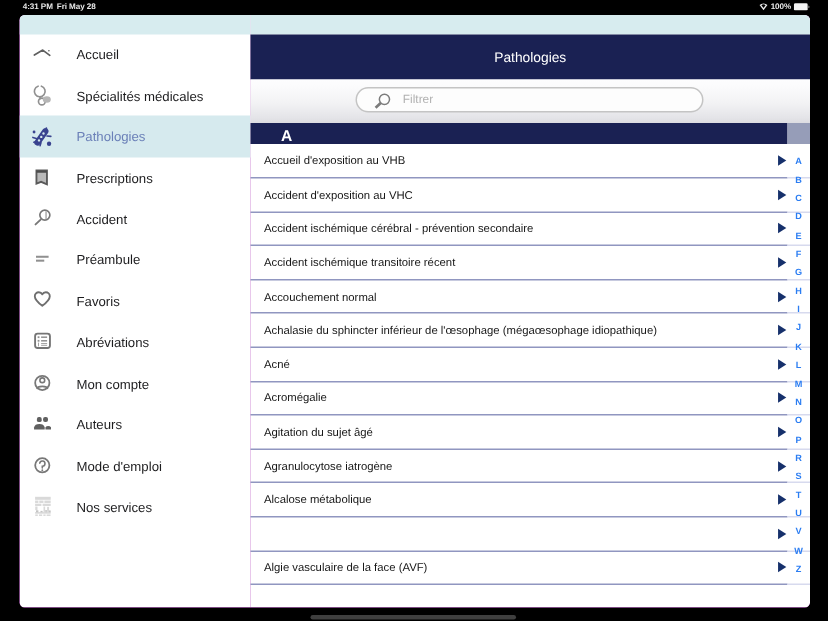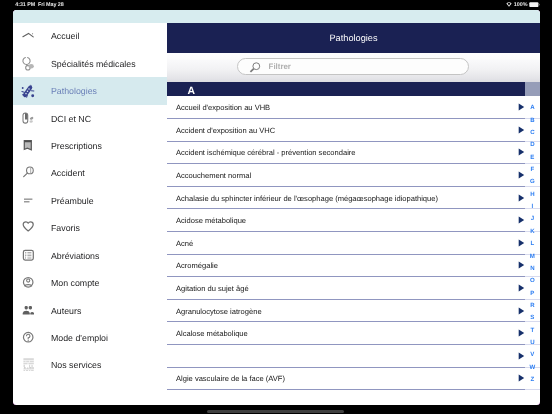--- a/index.html
+++ b/index.html
@@ -33,21 +33,21 @@
   .nav-label { position:absolute; left:38px; top:50%; transform:translateY(-50%);
     font-size:8.8px; color:#1d1d1f; white-space:nowrap; }
   .nav-item.active .nav-label { color:#6b80b8; }
 
   
   #content { position:absolute; left:154px; top:0; width:373px; height:395px; background:#fff; }
   #c-topstrip { height:12.5px; background:#d7ecef; }
   #c-header { height:30.5px; background:#1a2153; display:flex; align-items:center; justify-content:center; }
   #c-header-title { color:#fff; font-size:9.2px; }
   #searchbar { height:28.5px; background:linear-gradient(180deg,#fdfdfe 0%,#fbfbfc 18%,#f2f2f4 55%,#e4e4e8 88%,#dcdce1 100%);
-    position:relative;font-weight:bold; }
+    position:relative; }
   #searchbox { position:absolute; left:70.4px; top:4.6px; width:231.4px; height:17.4px;
     background:#fdfdfd; border:0.8px solid #c4c4c4; border-radius:9px; }
   #search-mag { position:absolute; left:9.4px; top:2.8px; width:14px; height:14px; }
   #search-ph { position:absolute; left:30.2px; top:50%; transform:translateY(-50%);
     font-size:7.9px; color:#b0b0b0; }
 
   #alpha-header { position:absolute; left:0; top:71.5px; width:357.7px; height:14.4px;
     background:#1a2153; color:#fff; font-size:10.4px; font-weight:bold;
     display:flex; align-items:center; padding-left:20.4px; }
   #alpha-header span { position:relative; top:2.7px; }
@@ -135,31 +135,20 @@
                   <circle cx="10.5" cy="11.3" r="0.78"></circle>
                   <circle cx="9.0" cy="13.6" r="0.78"></circle>
                 </g>
               </svg>
             </span>
             <span class="nav-label">Pathologies</span>
           </div>
           <div class="nav-item">
             <span class="nav-ico">
               <svg viewBox="0 0 22 22">
-                <path d="M8.4 5.0 A2.37 2.37 0 0 1 10.75 7.4 L10.75 11.6 L8.0 11.6 L8.0 5.0 Z" fill="#6a6a6a"></path>
-                <rect x="6.0" y="5.0" width="4.75" height="10.1" rx="2.37" fill="none" stroke="#787878" stroke-width="1.05"></rect>
-                <ellipse cx="14.6" cy="10.3" rx="1.85" ry="1.25" transform="rotate(-26 14.6 10.3)" fill="#9c9c9c"></ellipse>
-                <ellipse cx="14.2" cy="13.5" rx="1.7" ry="1.15" transform="rotate(-6 14.2 13.5)" fill="#c8c8c8"></ellipse>
-              </svg>
-            </span>
-            <span class="nav-label">DCI et NC</span>
-          </div>
-          <div class="nav-item">
-            <span class="nav-ico">
-              <svg viewBox="0 0 22 22">
                 <path d="M7.3 5.7 L14.3 5.7 L14.3 14.9 L10.4 13.2 L7.3 14.4 Z" fill="#b9b9b9" stroke="#5a5a5a" stroke-width="1.25" stroke-linejoin="miter"></path>
                 <path d="M7.3 6.5 L14.3 6.5" stroke="#4d4d4d" stroke-width="1.3"></path>
               </svg>
             </span>
             <span class="nav-label">Prescriptions</span>
           </div>
           <div class="nav-item">
             <span class="nav-ico">
               <svg viewBox="0 0 22 22">
                 <circle cx="12.9" cy="8.4" r="3.35" fill="none" stroke="#787878" stroke-width="1.1"></circle>
@@ -305,33 +294,33 @@
                 <path d="M0.7 0.55 L6.2 4.0 L0.7 7.45 Z" fill="#16306b"></path>
               </svg></span>
           </div>
           <div class="row">
             <span class="row-label">Accident ischémique cérébral - prévention secondaire</span>
             <span class="row-arrow"><svg width="7" height="8" viewBox="0 0 7 8">
                 <path d="M0.7 0.55 L6.2 4.0 L0.7 7.45 Z" fill="#16306b"></path>
               </svg></span>
           </div>
           <div class="row">
+            <span class="row-label">Accident ischémique transitoire récent</span>
+            <span class="row-arrow"><svg width="7" height="8" viewBox="0 0 7 8">
+                <path d="M0.7 0.55 L6.2 4.0 L0.7 7.45 Z" fill="#16306b"></path>
+              </svg></span>
+          </div>
+          <div class="row">
             <span class="row-label">Accouchement normal</span>
             <span class="row-arrow"><svg width="7" height="8" viewBox="0 0 7 8">
                 <path d="M0.7 0.55 L6.2 4.0 L0.7 7.45 Z" fill="#16306b"></path>
               </svg></span>
           </div>
           <div class="row">
             <span class="row-label">Achalasie du sphincter inférieur de l'œsophage (mégaœsophage idiopathique)</span>
-            <span class="row-arrow"><svg width="7" height="8" viewBox="0 0 7 8">
-                <path d="M0.7 0.55 L6.2 4.0 L0.7 7.45 Z" fill="#16306b"></path>
-              </svg></span>
-          </div>
-          <div class="row">
-            <span class="row-label">Acidose métabolique</span>
             <span class="row-arrow"><svg width="7" height="8" viewBox="0 0 7 8">
                 <path d="M0.7 0.55 L6.2 4.0 L0.7 7.45 Z" fill="#16306b"></path>
               </svg></span>
           </div>
           <div class="row">
             <span class="row-label">Acné</span>
             <span class="row-arrow"><svg width="7" height="8" viewBox="0 0 7 8">
                 <path d="M0.7 0.55 L6.2 4.0 L0.7 7.45 Z" fill="#16306b"></path>
               </svg></span>
           </div>

